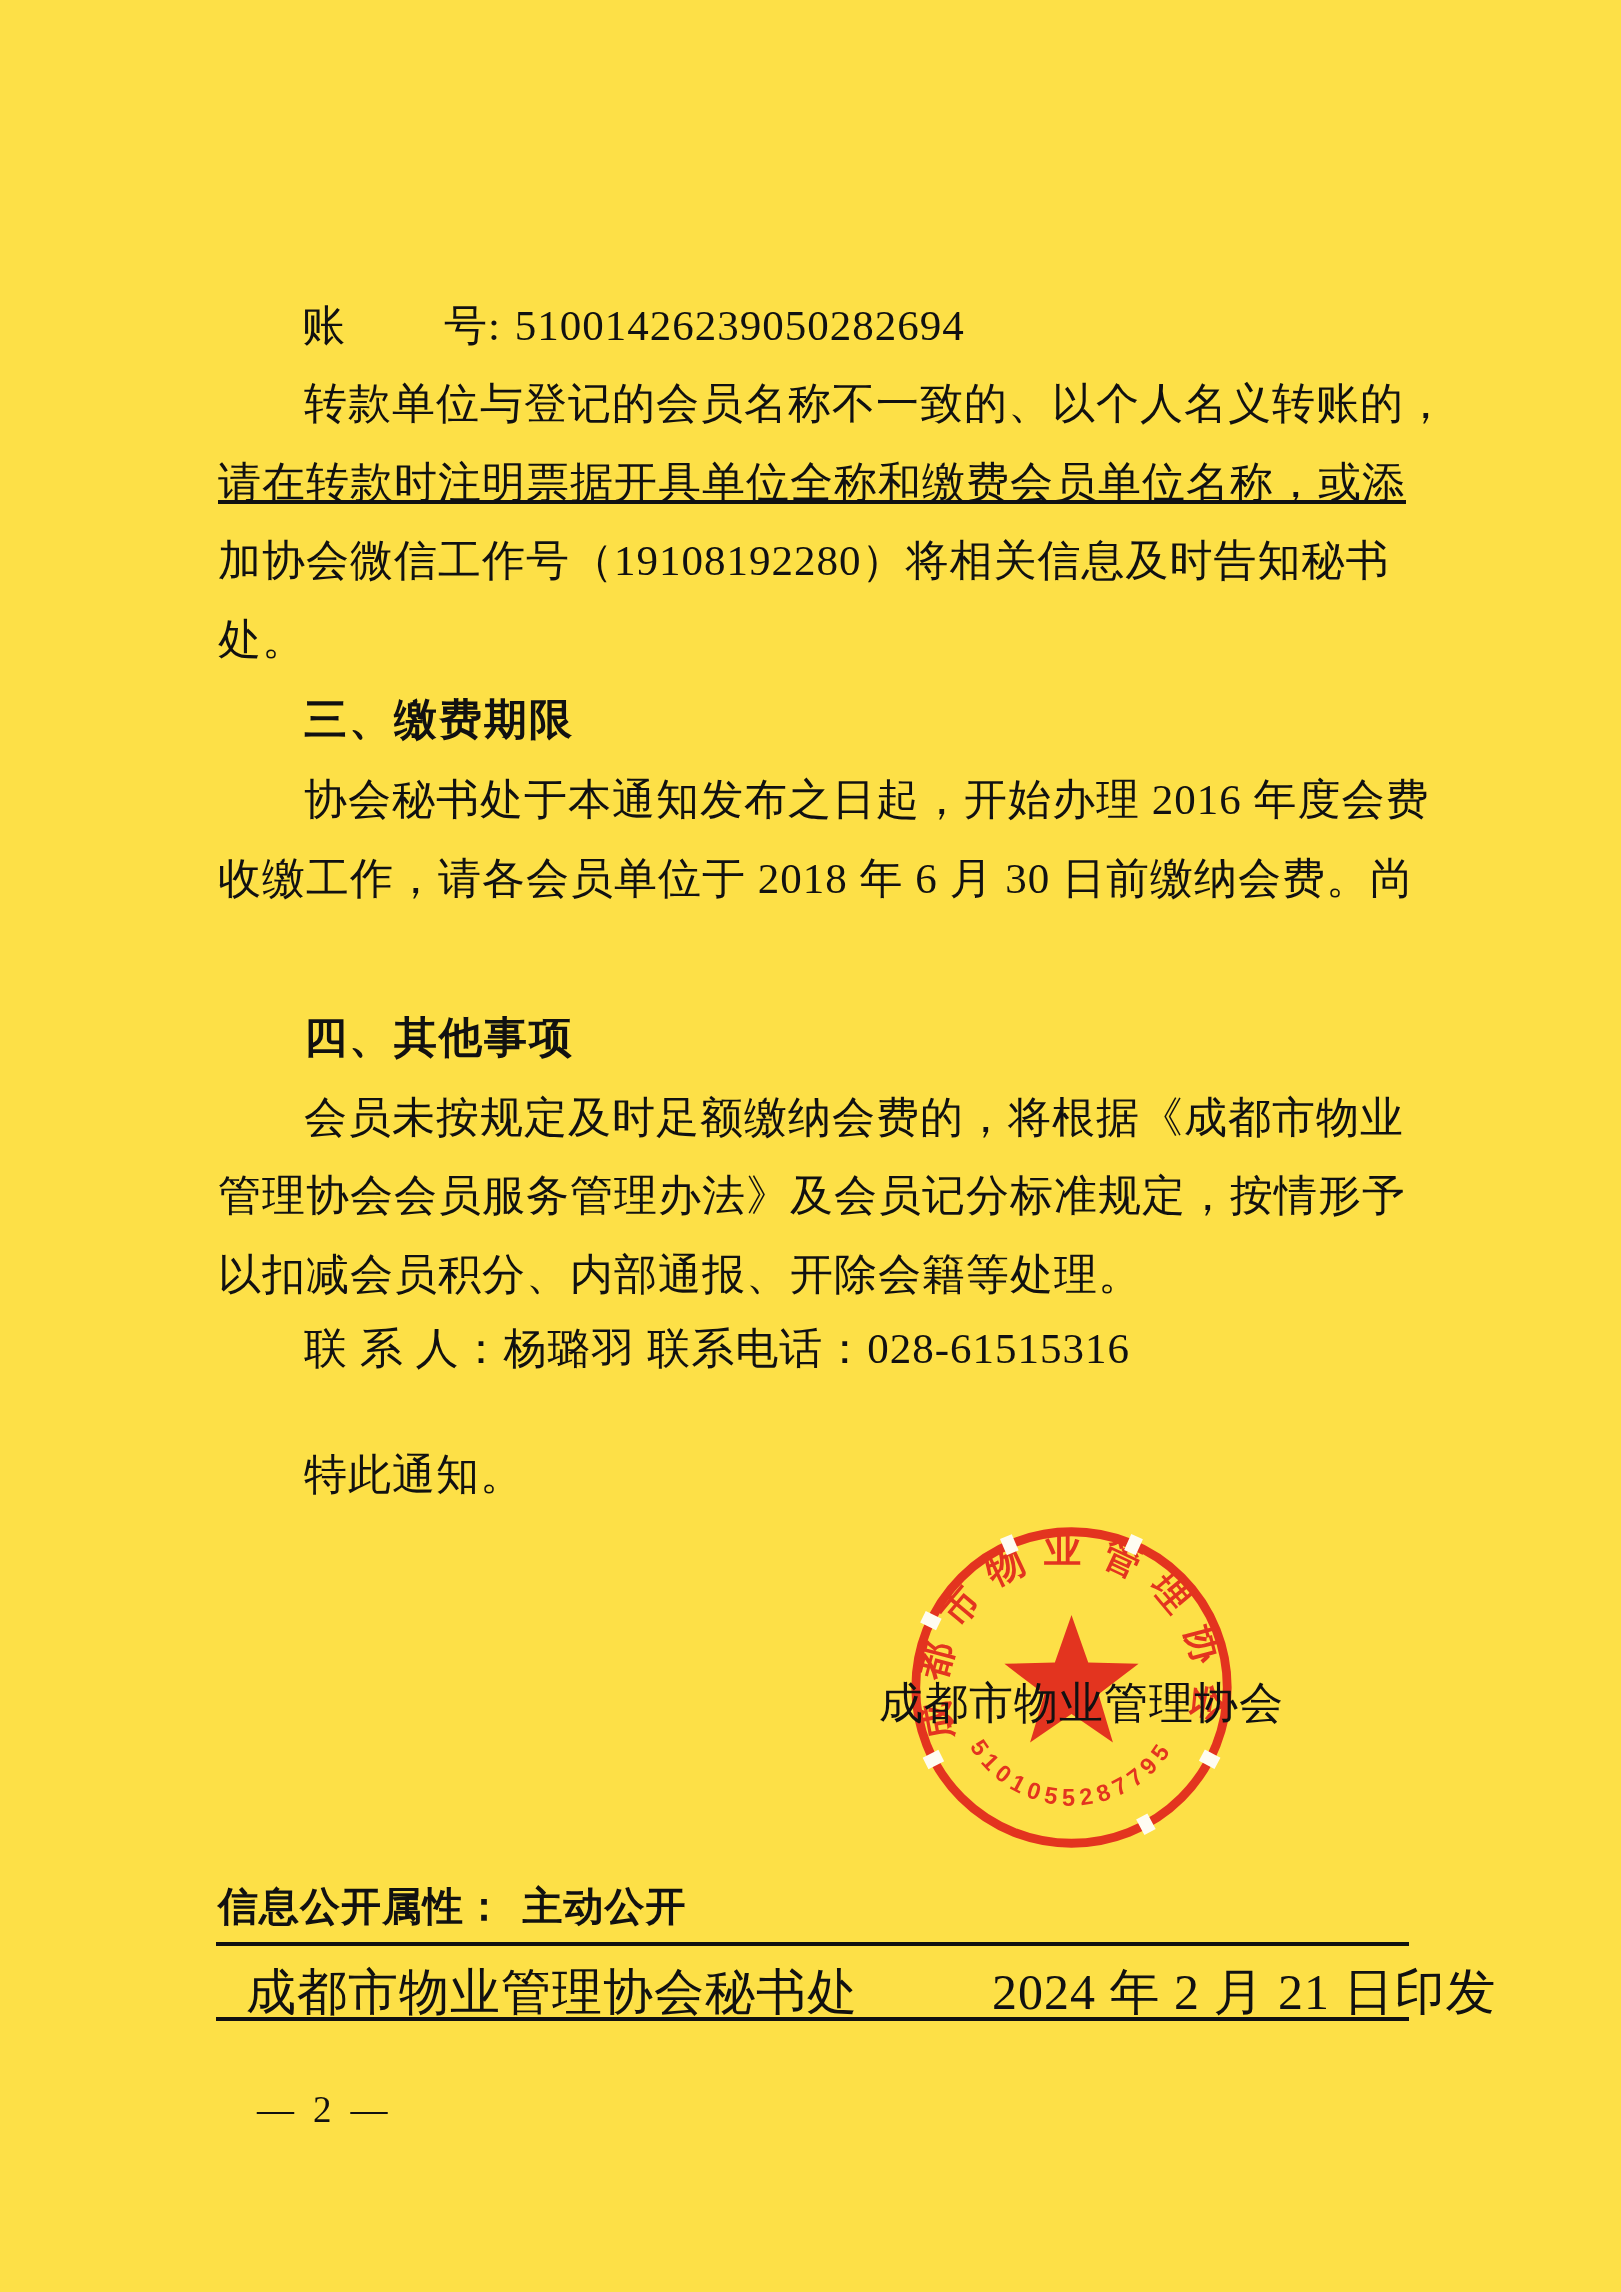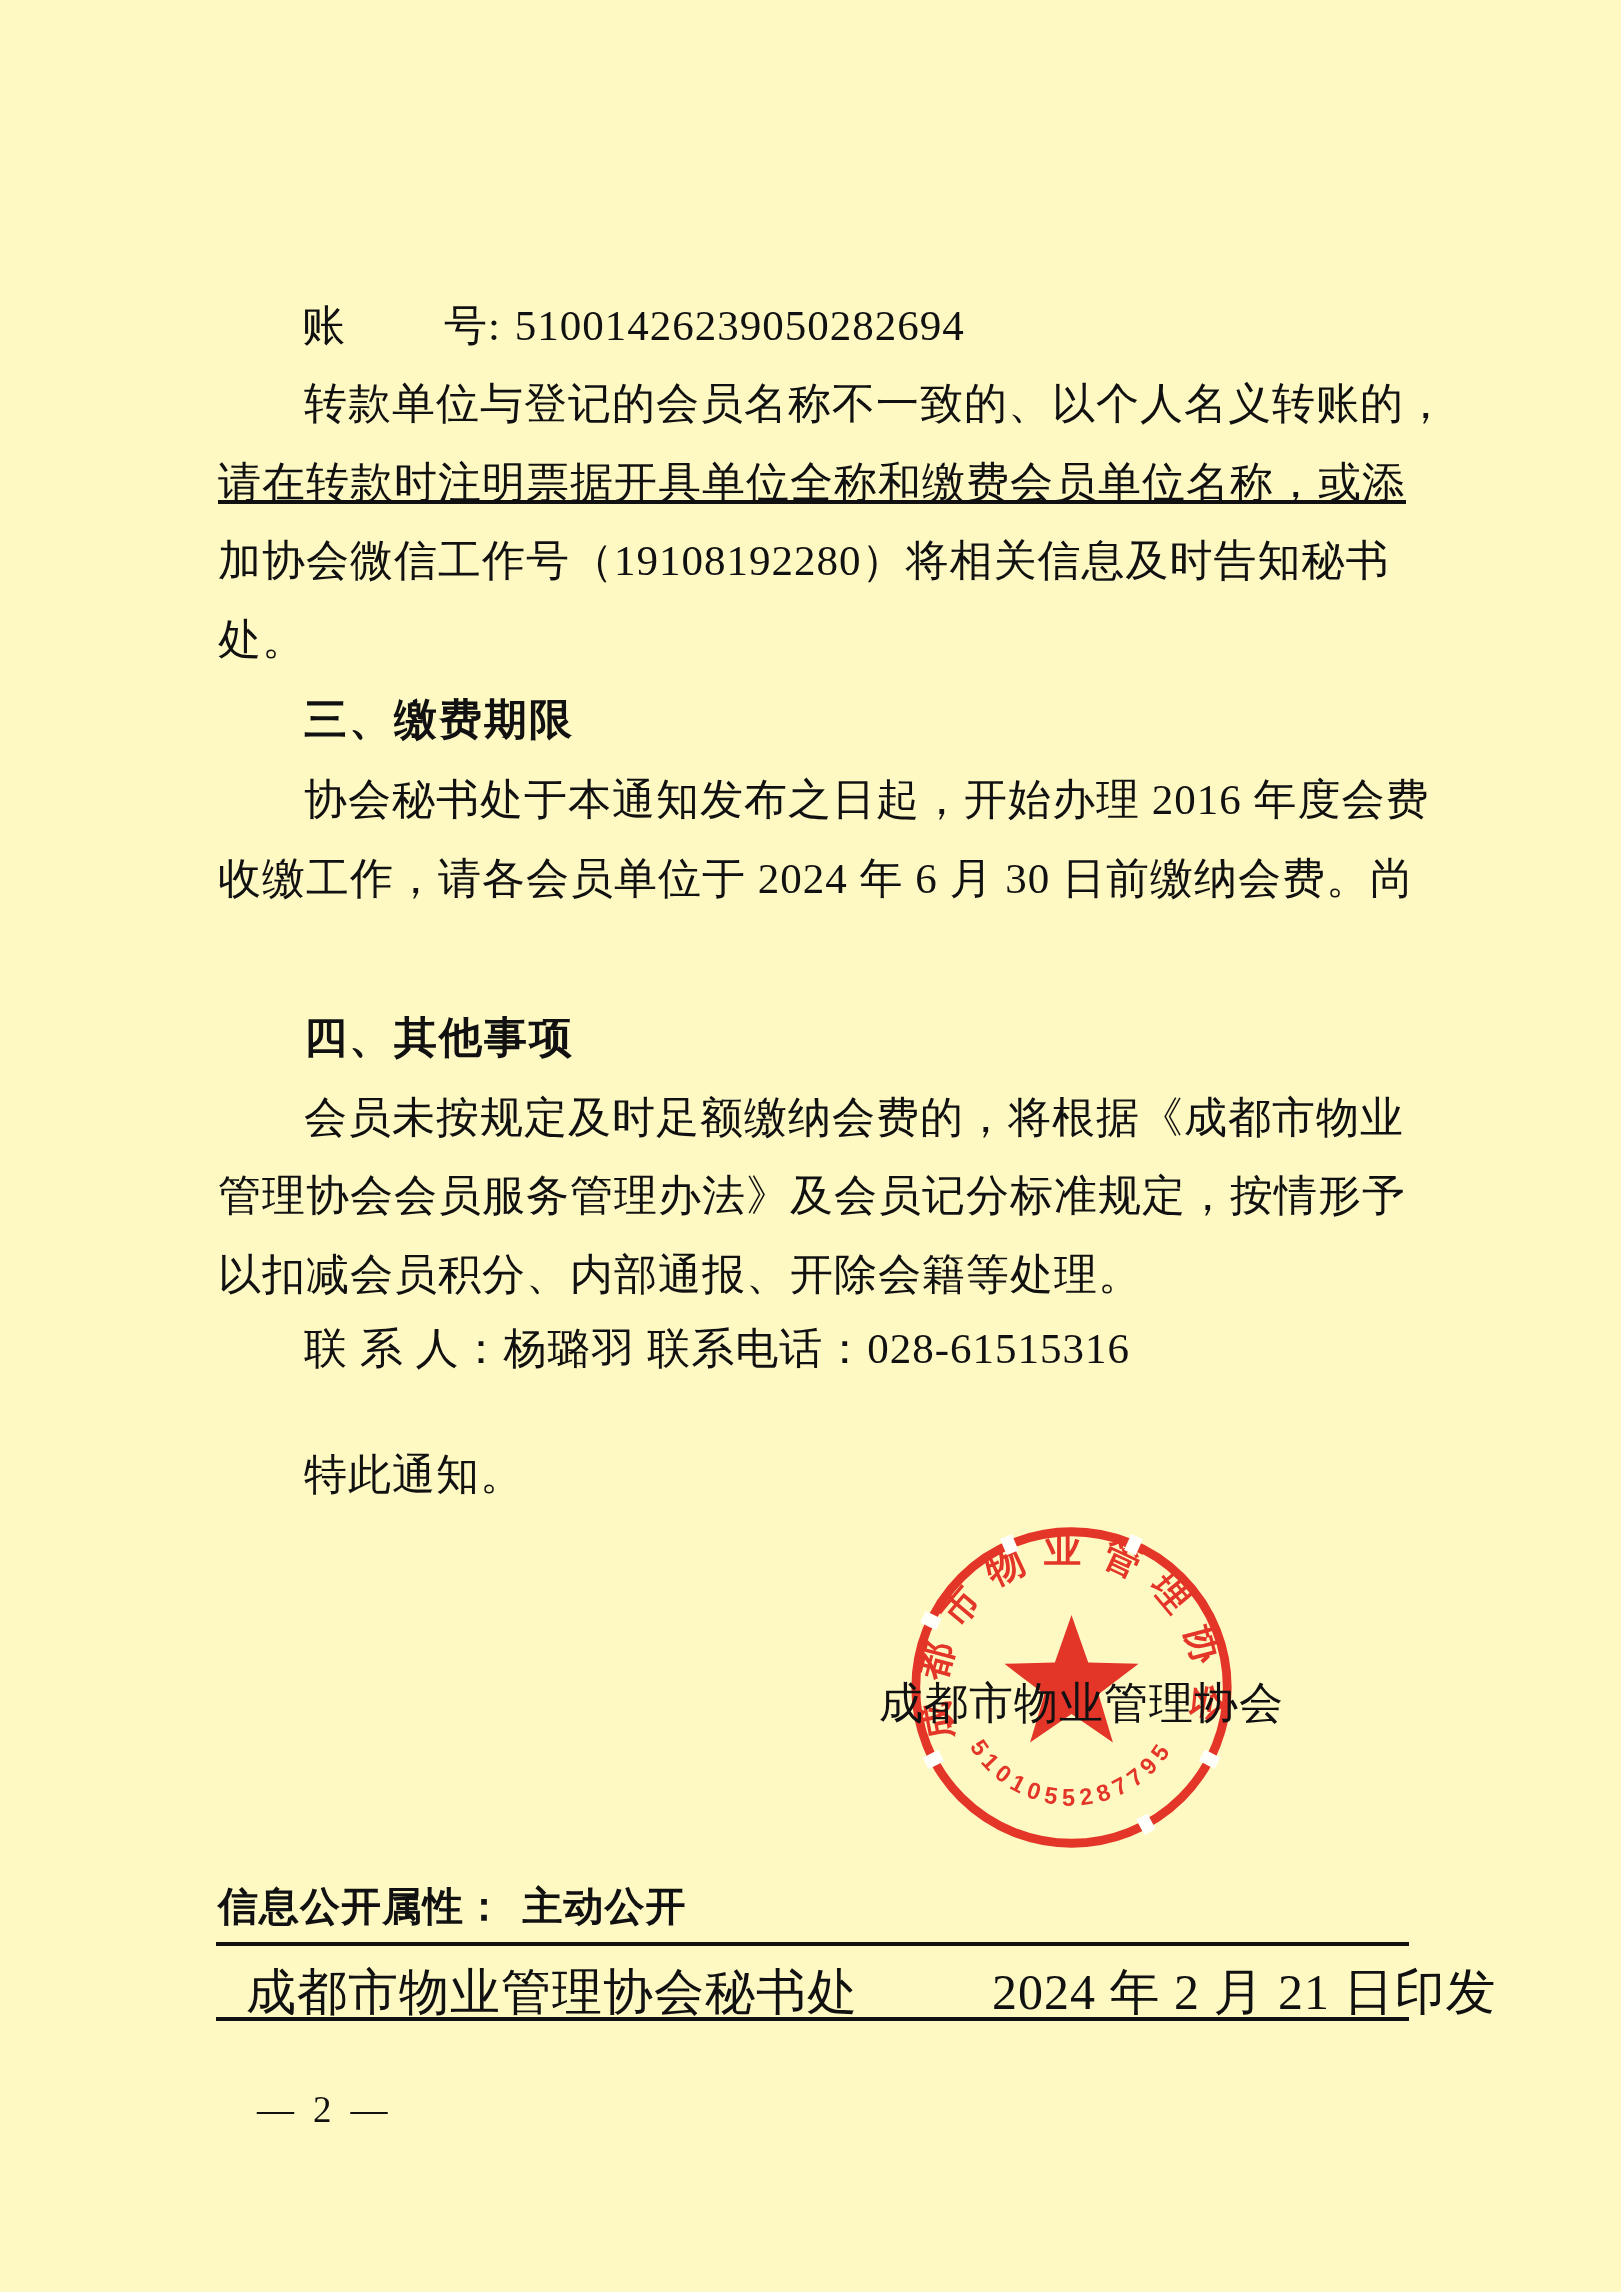--- a/index.html
+++ b/index.html
@@ -1,19 +1,19 @@
 <!DOCTYPE html>
 <html><head>
 <meta charset="utf-8">
 <style>
   html,body{margin:0;padding:0;background:#ffffff;}
   .page{
     position:relative;
     width:1621px;height:2293px;
-    background:#fef9c3;
+    background:#fde047;
     overflow:hidden;
     font-family:"Liberation Serif","DejaVu Serif",serif;
     color:#111111;
   }
   .line{
     position:absolute;
     white-space:nowrap;
     font-size:43px;
     line-height:1.2;
     letter-spacing:1px;
@@ -63,21 +63,21 @@
     <span>账</span><span class="acct-gap"></span><span>号:</span><span class="acct-num">51001426239050282694</span>
   </div>
 
   <div class="line" style="top:378px;left:304px;">转款单位与登记的会员名称不一致的、以个人名义转账的，</div>
   <div class="line" style="top:457px;left:218px;text-decoration:underline;">请在转款时注明票据开具单位全称和缴费会员单位名称，或添</div>
   <div class="line" style="top:535px;left:218px;">加协会微信工作号（19108192280）将相关信息及时告知秘书</div>
   <div class="line" style="top:614px;left:218px;">处。</div>
 
   <div class="line heading" style="top:694px;left:304px;">三、缴费期限</div>
   <div class="line" style="top:774px;left:304px;">协会秘书处于本通知发布之日起，开始办理 2016 年度会费</div>
-  <div class="line" style="top:853px;left:218px;">收缴工作，请各会员单位于 2024 年 6 月 30 日前缴纳会费。尚</div>
+  <div class="line" style="top:853px;left:218px;">收缴工作，请各会员单位于 2018 年 6 月 30 日前缴纳会费。尚</div>
 
   <div class="line heading" style="top:1012px;left:304px;">四、其他事项</div>
   <div class="line" style="top:1092px;left:304px;">会员未按规定及时足额缴纳会费的，将根据《成都市物业</div>
   <div class="line" style="top:1170px;left:218px;">管理协会会员服务管理办法》及会员记分标准规定，按情形予</div>
   <div class="line" style="top:1249px;left:218px;">以扣减会员积分、内部通报、开除会籍等处理。</div>
 
   <div class="line" style="top:1323px;left:304px;">联 系 人：杨璐羽  联系电话：028-61515316</div>
 
   <div class="line" style="top:1449px;left:304px;">特此通知。</div>
 

